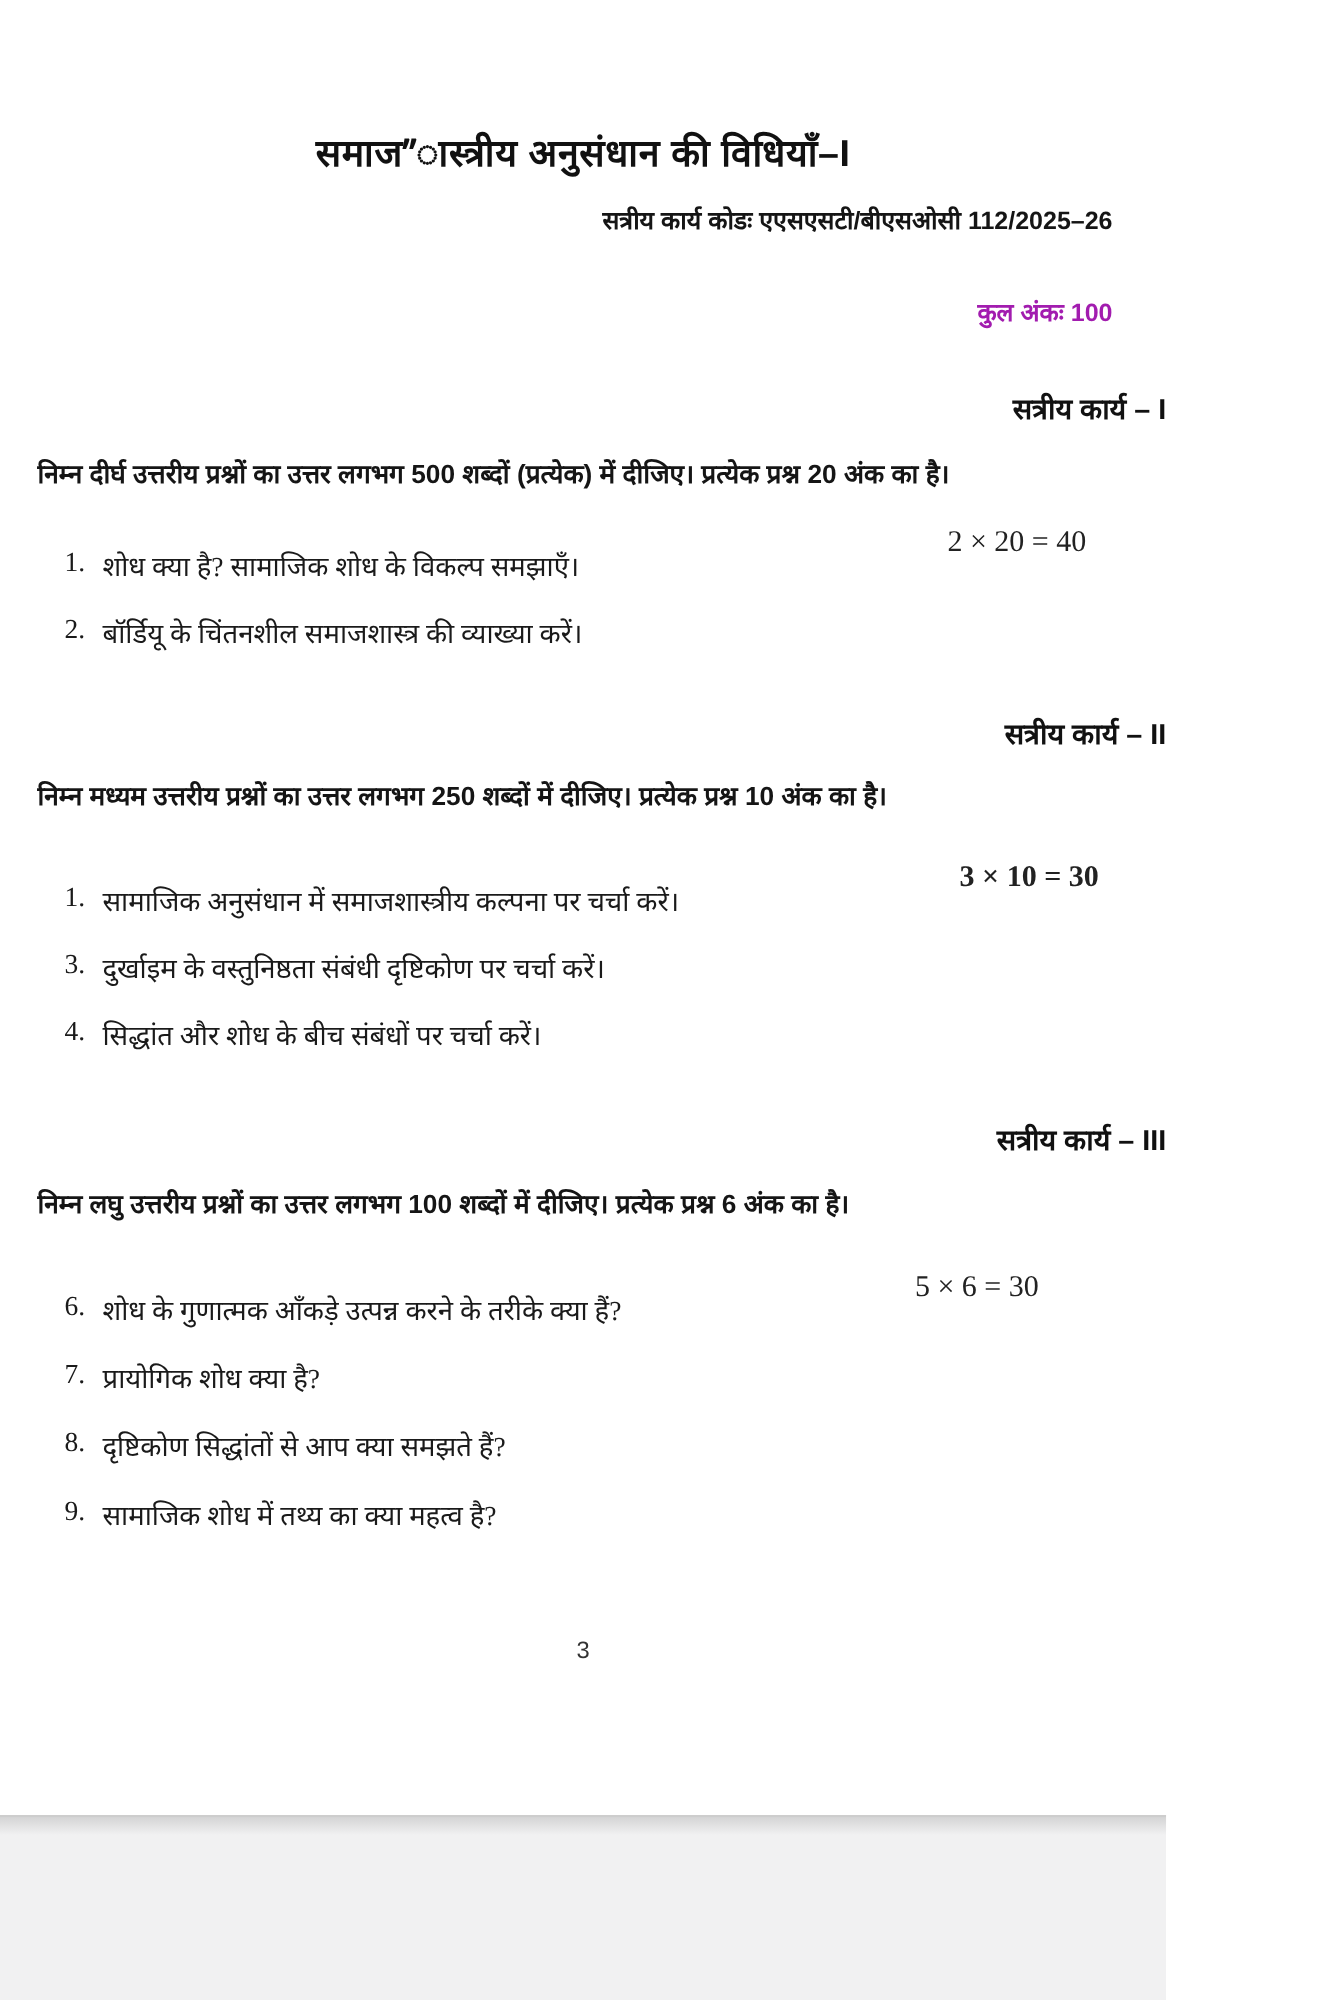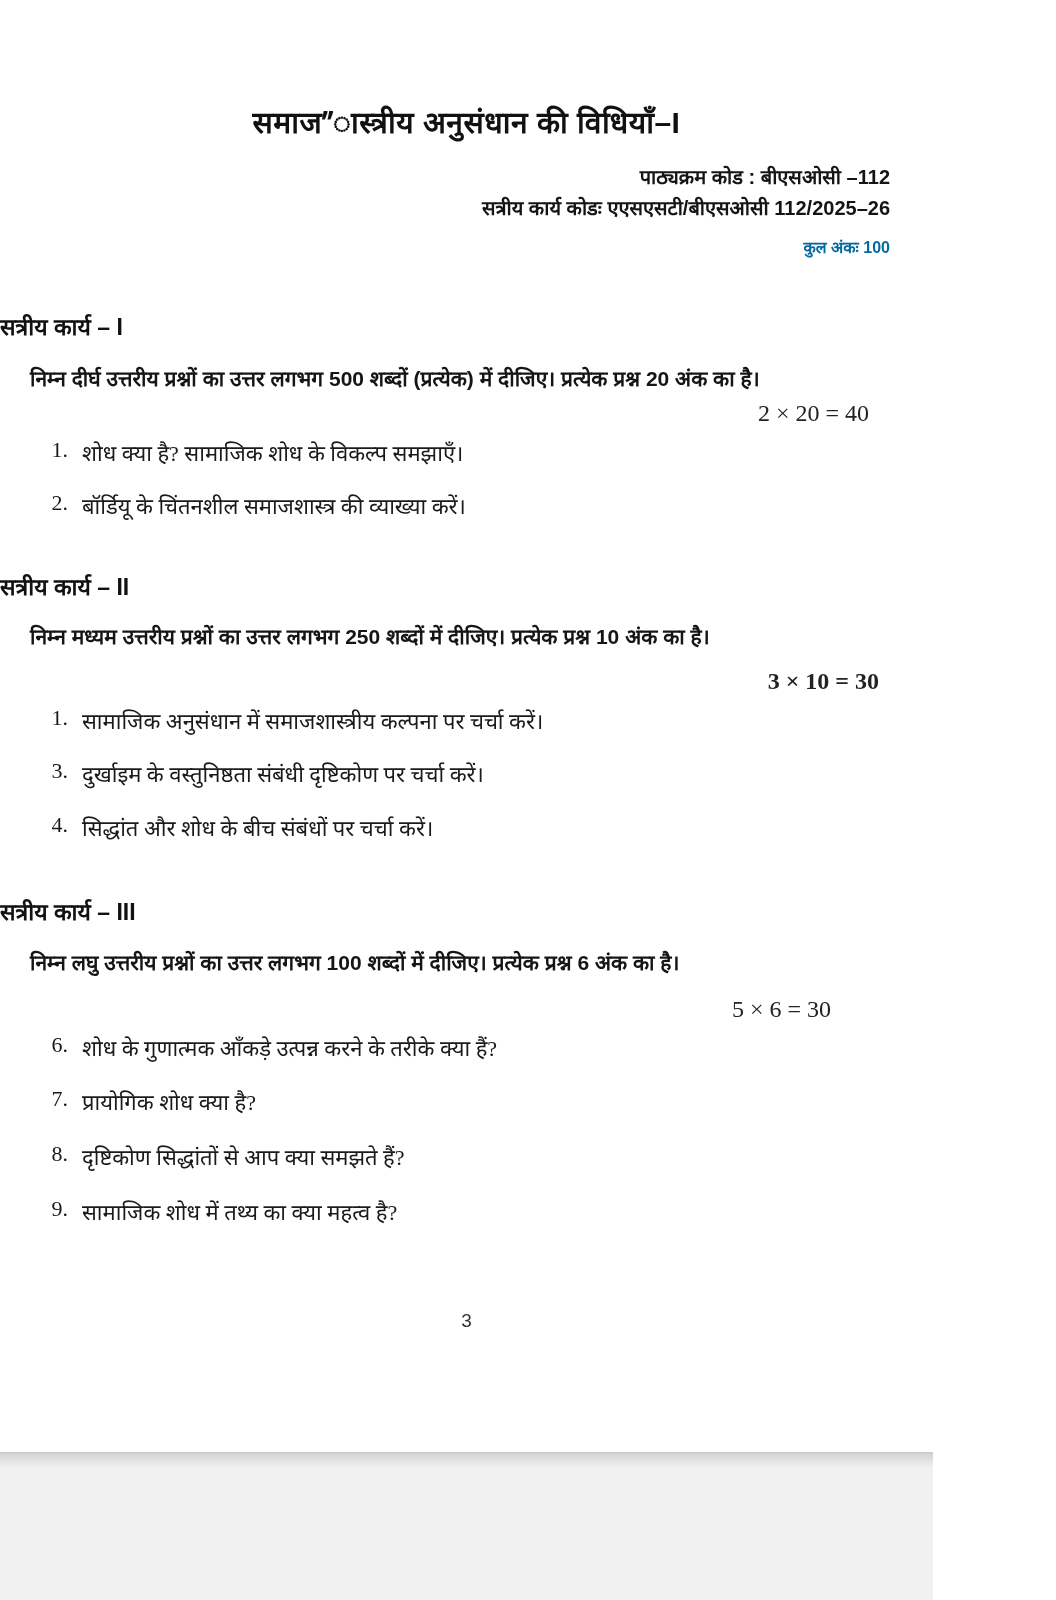--- a/index.html
+++ b/index.html
@@ -24,39 +24,40 @@
   .codes-block {
     position: absolute; top: 162px; right: 43px;
     text-align: right;
     font-family: "Liberation Sans", "DejaVu Sans", sans-serif;
     font-weight: 700; font-size: 20px; line-height: 31px; color: #151515;
   }
   .total-marks {
     position: absolute; top: 236px; right: 43px;
     text-align: right;
     font-family: "Liberation Sans", "DejaVu Sans", sans-serif;
-    font-weight: 700; font-size: 16px; color: #0369a1;
+    font-weight: 700; font-size: 20px; color: #a21caf;
   }
   .sec-heading {
     position: absolute; left: 0; width: 100%;
-    text-align: left;
+    text-align: right;
     font-family: "Liberation Sans", "DejaVu Sans", sans-serif;
     font-weight: 700; font-size: 23px; color: #111;
   }
   .sec-instruction {
     position: absolute; left: 30px; right: 36px;
     font-family: "Liberation Sans", "DejaVu Sans", sans-serif;
     font-weight: 700; font-size: 21px; color: #151515;
     white-space: nowrap;
   }
   .marks-formula {
     position: absolute;
     font-family: "Liberation Serif", "DejaVu Serif", serif;
     font-weight: 400; font-size: 24px; color: #222;
     text-align: right;
+    margin-top: 21px;
   }
   .q-row {
     position: absolute; left: 0; right: 60px;
     display: flex; align-items: flex-start;
     font-size: 22px; color: #1a1a1a;
   }
   .q-num {
     flex: 0 0 68px;
     text-align: right;
     font-family: "Liberation Serif", "DejaVu Serif", serif;
@@ -104,21 +105,20 @@
   #s3q5 { top: 1251px; }
 </style>
 </head>
 <body>
 
 <div class="page">
 
   <div class="doc-title">समाज”ास्त्रीय अनुसंधान की विधियाँ–I</div>
 
   <div class="codes-block">
-    <div>पाठ्यक्रम कोड : बीएसओसी –112</div>
     <div>सत्रीय कार्य कोडः एएसएसटी/बीएसओसी 112/2025–26</div>
   </div>
 
   <div class="total-marks">कुल अंकः 100</div>
 
   <div class="sec-heading" id="sec1-heading">सत्रीय कार्य – I</div>
   <div class="sec-instruction" id="sec1-instruction">निम्न दीर्घ उत्तरीय प्रश्नों का उत्तर लगभग 500 शब्दों (प्रत्येक) में दीजिए। प्रत्येक प्रश्न 20 अंक का है।</div>
   <div class="marks-formula" id="sec1-marks">2 × 20 = 40</div>
 
   <div class="q-row" id="s1q1">

